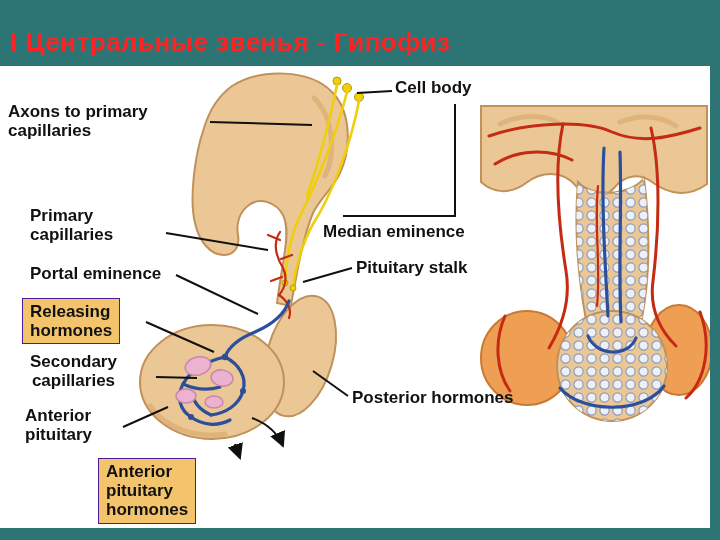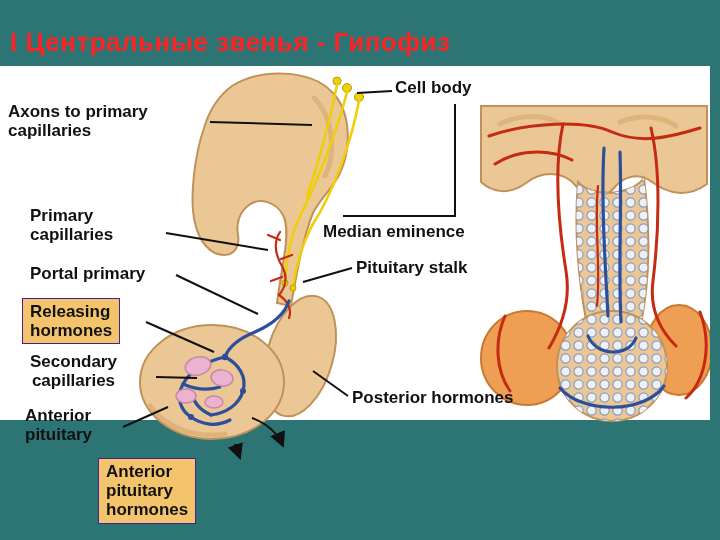--- a/index.html
+++ b/index.html
@@ -2,21 +2,21 @@
 <html style="--slide-bg: #2d7474; --title-red: #ff2222; --canvas-white: #ffffff; --tissue: #eac794; --tissue-dark: #c09159; --tissue-shade: #d8ab6e; --neuron-yellow: #f0ce0a; --artery-red: #c52a12; --vein-blue: #2d4f9b; --capillary-pink: #ecb3d0; --orange-lobe: #ef9f53; --highlight-box: #f4c46d; --label-black: #111111; --mesh-stroke: #8a9cc0; --mesh-fill: #edf1f7;"><head>
 <meta charset="utf-8">
 <style>
   html,body{margin:0;padding:0;width:720px;height:540px;overflow:hidden;}
   body{background:var(--slide-bg,#2d7474);font-family:"Liberation Sans",sans-serif;position:relative;}
   .titlebar{
     position:absolute;left:0;top:0;width:720px;height:66px;box-sizing:border-box;
     padding:27px 0 0 10px;color:var(--title-red,#ff2222);
     font:bold 26px "Liberation Sans",sans-serif;letter-spacing:.5px;
   }
-  .canvas{position:absolute;left:0;top:66px;width:710px;height:354px;background:var(--canvas-white,#fff);}
+  .canvas{position:absolute;left:0;top:66px;width:710px;height:462px;background:var(--canvas-white,#fff);}
   .canvas svg{position:absolute;left:0;top:0;}
   .lbl{
     position:absolute;font:bold 17px "Liberation Sans",sans-serif;
     color:var(--label-black,#111);white-space:pre-line;line-height:1.13;
   }
   .lbl.box{background:var(--highlight-box,#f4c46d);padding:3px 7px;border:1px solid #4c1d95;}
   
   .tissue{fill:var(--tissue);stroke:var(--tissue-dark);stroke-width:2;}
   .shade{fill:none;stroke:var(--tissue-shade);stroke-width:5;opacity:.65;stroke-linecap:round;}
   .vessel-red{fill:none;stroke:var(--artery-red);stroke-width:3;stroke-linecap:round;}
@@ -148,21 +148,21 @@
         <path class="leader" d="M 352,202 L 303,216"></path>
         <path class="leader" d="M 348,330 L 313,305"></path>
       </g>
     </svg>
 
     <div class="lbl" style="left:395px;top:12px;">Cell body</div>
     <div class="lbl" style="left:8px;top:36px;">Axons to primary
 capillaries</div>
     <div class="lbl" style="left:30px;top:140px;">Primary
 capillaries</div>
-    <div class="lbl" style="left:30px;top:198px;">Portal primary</div>
+    <div class="lbl" style="left:30px;top:198px;">Portal eminence</div>
     <div class="lbl box" style="left:22px;top:232px;">Releasing
 hormones</div>
     <div class="lbl" style="left:30px;top:286px;text-align:center;">Secondary
 capillaries</div>
     <div class="lbl" style="left:25px;top:340px;">Anterior
 pituitary</div>
     <div class="lbl box" style="left:98px;top:392px;">Anterior
 pituitary
 hormones</div>
     <div class="lbl" style="left:356px;top:192px;">Pituitary stalk</div>

